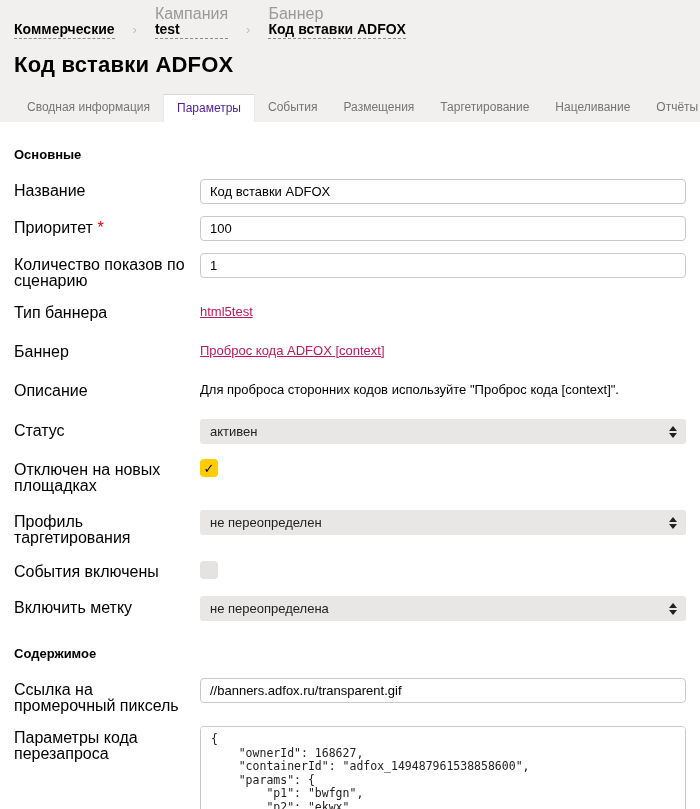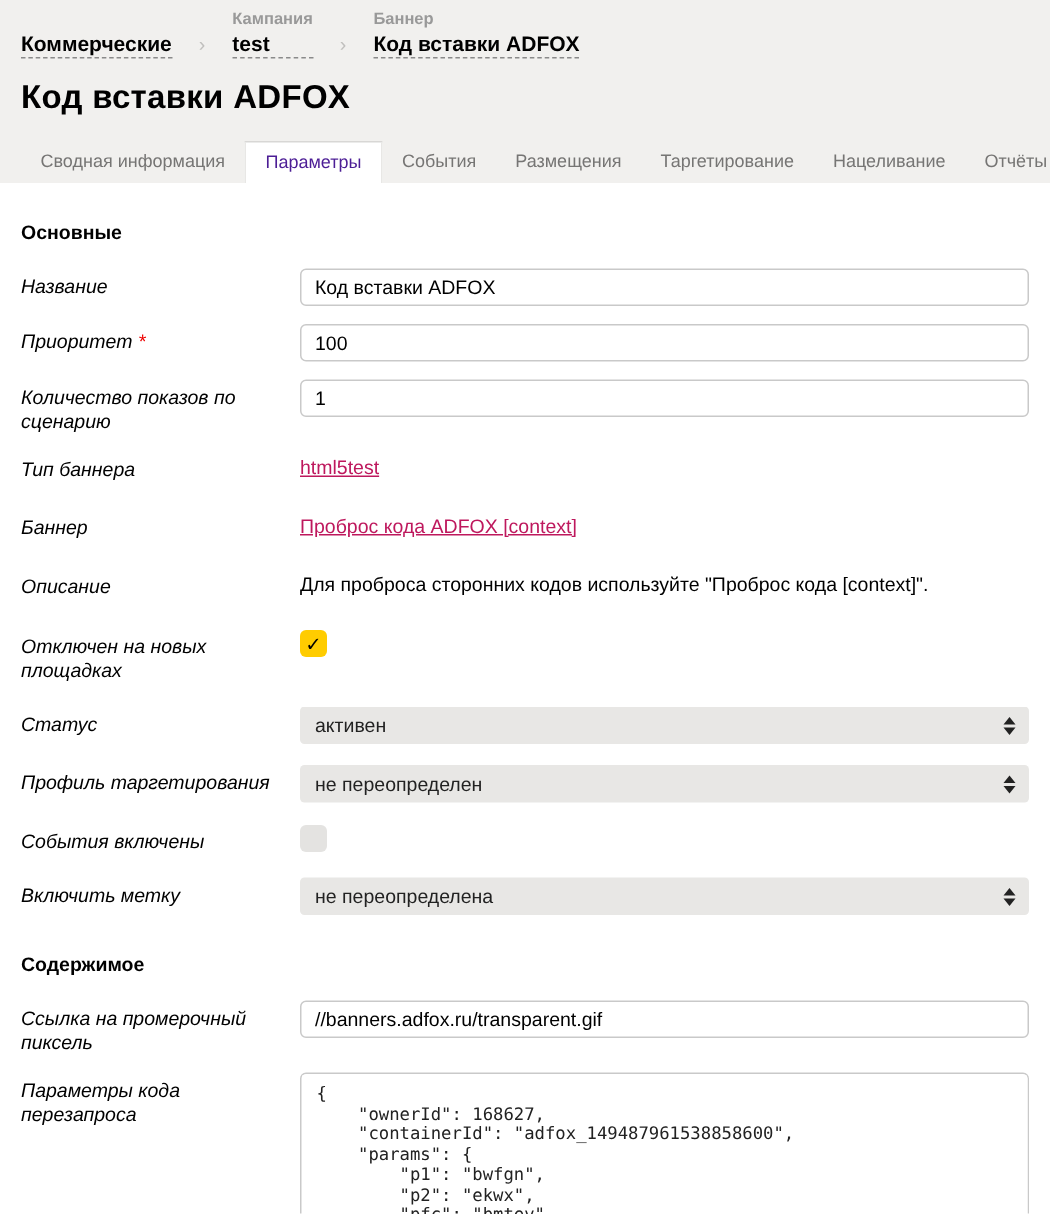--- a/index.html
+++ b/index.html
@@ -18,25 +18,24 @@
     padding-top: 6px;
   }
   .breadcrumb {
     display: flex;
     align-items: flex-end;
     padding: 0 14px;
     gap: 18px;
   }
   .crumb { display: flex; flex-direction: column; }
   .crumb-sub {
-    font-size: 11px;
+    font-size: 16px;
     color: #999;
     height: 15px;
     line-height: 15px;
-    font-weight: bold;
   }
   .crumb-link {
     font-size: 14px;
     font-weight: 700;
     color: #000;
     text-decoration: none;
     border-bottom: 1px dashed #8a8a8a;
     padding-bottom: 1px;
     cursor: pointer;
     white-space: nowrap;
@@ -79,25 +78,24 @@
   .content { padding: 0 14px; background: #fff; }
   .section-heading {
     font-size: 13px;
     font-weight: 700;
     margin: 25px 0 17px 0;
   }
   .row { display: flex; margin-bottom: 12px; }
   .row-label {
     width: 186px;
     min-width: 186px;
-    font-size: 13px;
+    font-size: 16px;
     line-height: 16px;
     padding-top: 4px;
     padding-right: 12px;
-    font-style: italic;
   }
   .required-mark { color: #e00; }
   .row-control { flex: 1; min-width: 0; }
 
   .text-input {
     width: 100%;
     height: 25px;
     border: 1px solid #c9c9c9;
     border-radius: 4px;
     padding: 0 9px;
@@ -274,38 +272,38 @@
     </div>
   </div>
 
   <div class="row row-static">
     <div class="row-label">Описание</div>
     <div class="row-control">
       <div class="static-text">Для проброса сторонних кодов используйте "Проброс кода [context]".</div>
     </div>
   </div>
 
-  <div class="row row-checkbox">
-    <div class="row-label">Отключен на новых площадках</div>
-    <div class="row-control">
-      <div class="checkbox checked">
-        <span class="check">✓</span>
-      </div>
-    </div>
-  </div>
-
   <div class="row row-select">
     <div class="row-label">Статус</div>
     <div class="row-control">
       <div class="select">
         <span class="select-value">активен</span>
         <span class="select-arrows">
             <span class="up"></span>
             <span class="down"></span>
           </span>
+      </div>
+    </div>
+  </div>
+
+  <div class="row row-checkbox">
+    <div class="row-label">Отключен на новых площадках</div>
+    <div class="row-control">
+      <div class="checkbox checked">
+        <span class="check">✓</span>
       </div>
     </div>
   </div>
 
   <div class="row row-select">
     <div class="row-label">Профиль таргетирования</div>
     <div class="row-control">
       <div class="select">
         <span class="select-value">не переопределен</span>
         <span class="select-arrows">

